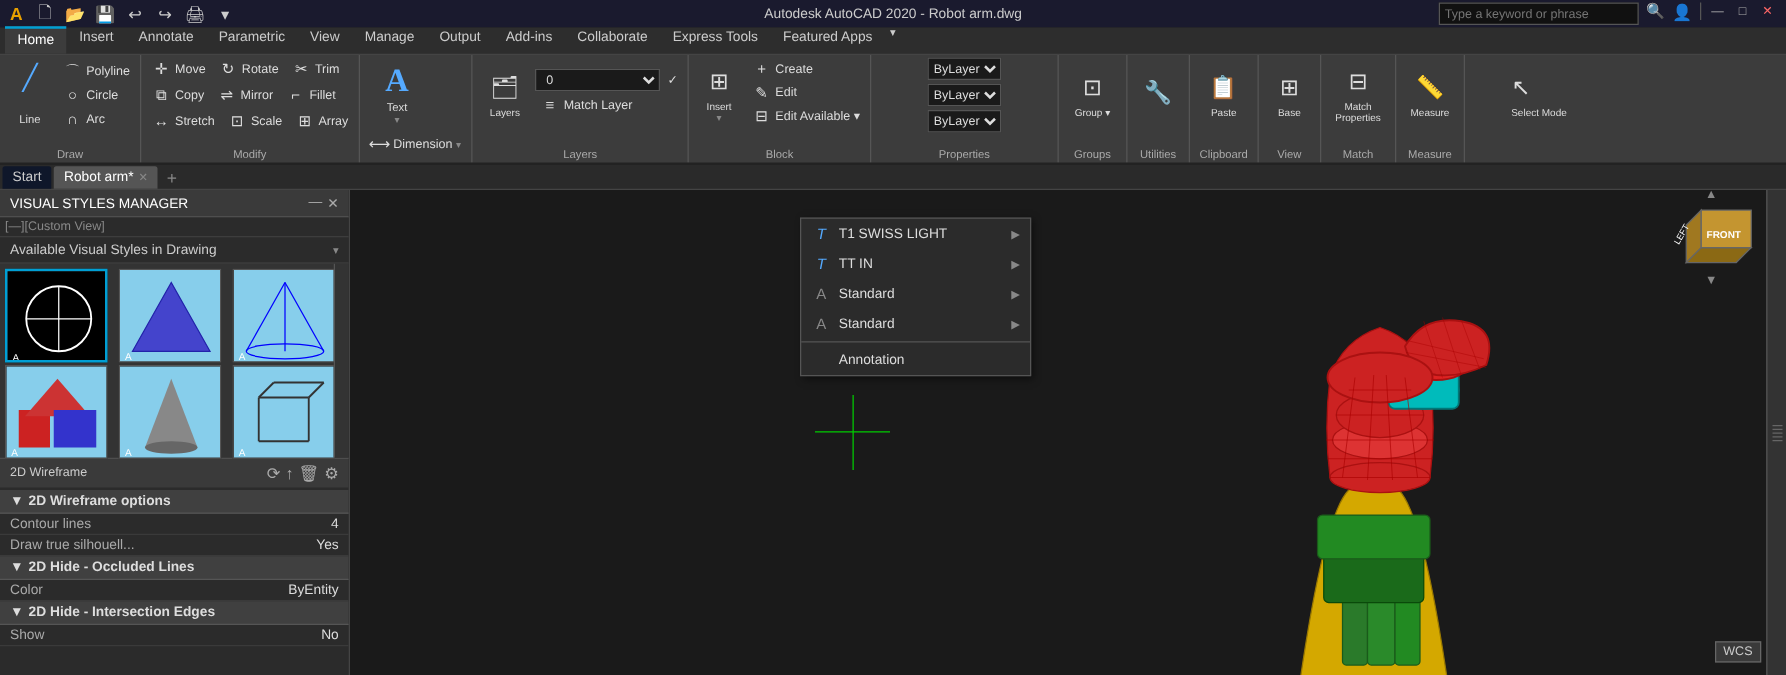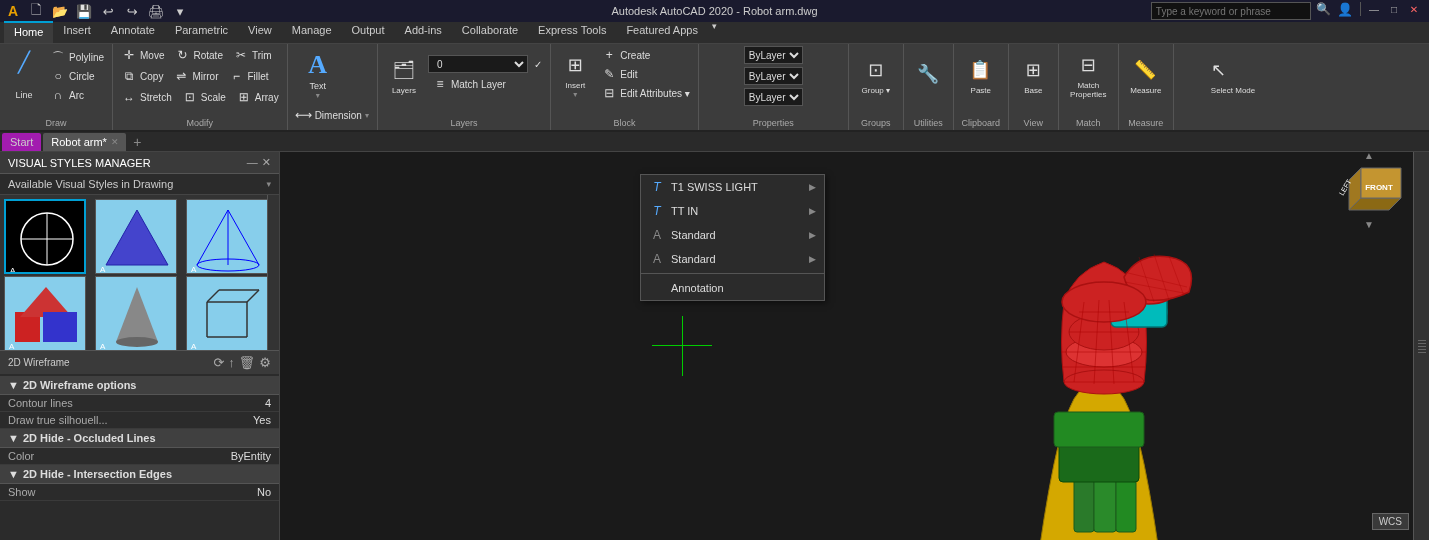--- a/index.html
+++ b/index.html
@@ -269,21 +269,21 @@
     .doc-tab {
       height: 18px;
       padding: 0 8px;
       font-size: 11px;
       cursor: pointer;
       display: flex;
       align-items: center;
       gap: 4px;
       border-radius: 2px 2px 0 0;
       color: #ccc;
-      background: #a21caf;
+      background: #0f172a;
     }
     .doc-tab.active { background: #555; color: #fff; }
     .doc-tab-close { font-size: 9px; color: #888; cursor: pointer; }
     .doc-tab-add { width: 18px; height: 18px; display: flex; align-items: center; justify-content: center; cursor: pointer; color: #888; font-size: 14px; }
 
     
     .wcs-badge {
       position: absolute;
       bottom: 30px;
       right: 10px;
@@ -540,21 +540,21 @@
           <div class="ribbon-small-btn">
             <div class="ribbon-small-icon">+</div>
             <span>Create</span>
           </div>
           <div class="ribbon-small-btn">
             <div class="ribbon-small-icon">✎</div>
             <span>Edit</span>
           </div>
           <div class="ribbon-small-btn">
             <div class="ribbon-small-icon">⊟</div>
-            <span>Edit Attributes ▾</span>
+            <span>Edit Available ▾</span>
           </div>
         </div>
       </div>
     </div>
     <div class="ribbon-group-label">Block</div>
   </div>
 
   <div class="ribbon-group" style="min-width:150px;">
     <div class="ribbon-group-content" style="flex-direction:column;padding-bottom:14px;align-items:stretch;">
       <div style="display:flex;align-items:center;gap:2px;margin-bottom:1px;">
@@ -663,20 +663,23 @@
 
   <div class="left-panel">
     <div class="panel-header">
       <span>VISUAL STYLES MANAGER</span>
       <div style="display:flex;gap:4px;">
         <span style="cursor:pointer;color:#aaa;">—</span>
         <span style="cursor:pointer;color:#aaa;">✕</span>
       </div>
     </div>
 
+    <div style="background:#2b2b2b;padding:2px 4px;display:flex;align-items:center;gap:4px;border-bottom:1px solid #444;">
+      <span style="color:#888;font-size:10px;">[—][Custom View]</span>
+    </div>
 
     <div class="panel-section">
       <span>Available Visual Styles in Drawing</span>
       <span style="color:#888;font-size:9px;">▾</span>
     </div>
 
     <div class="visual-styles-grid" style="height:155px;">
 
       <div class="vs-item selected">
         <svg width="82" height="75" viewBox="0 0 82 75">

